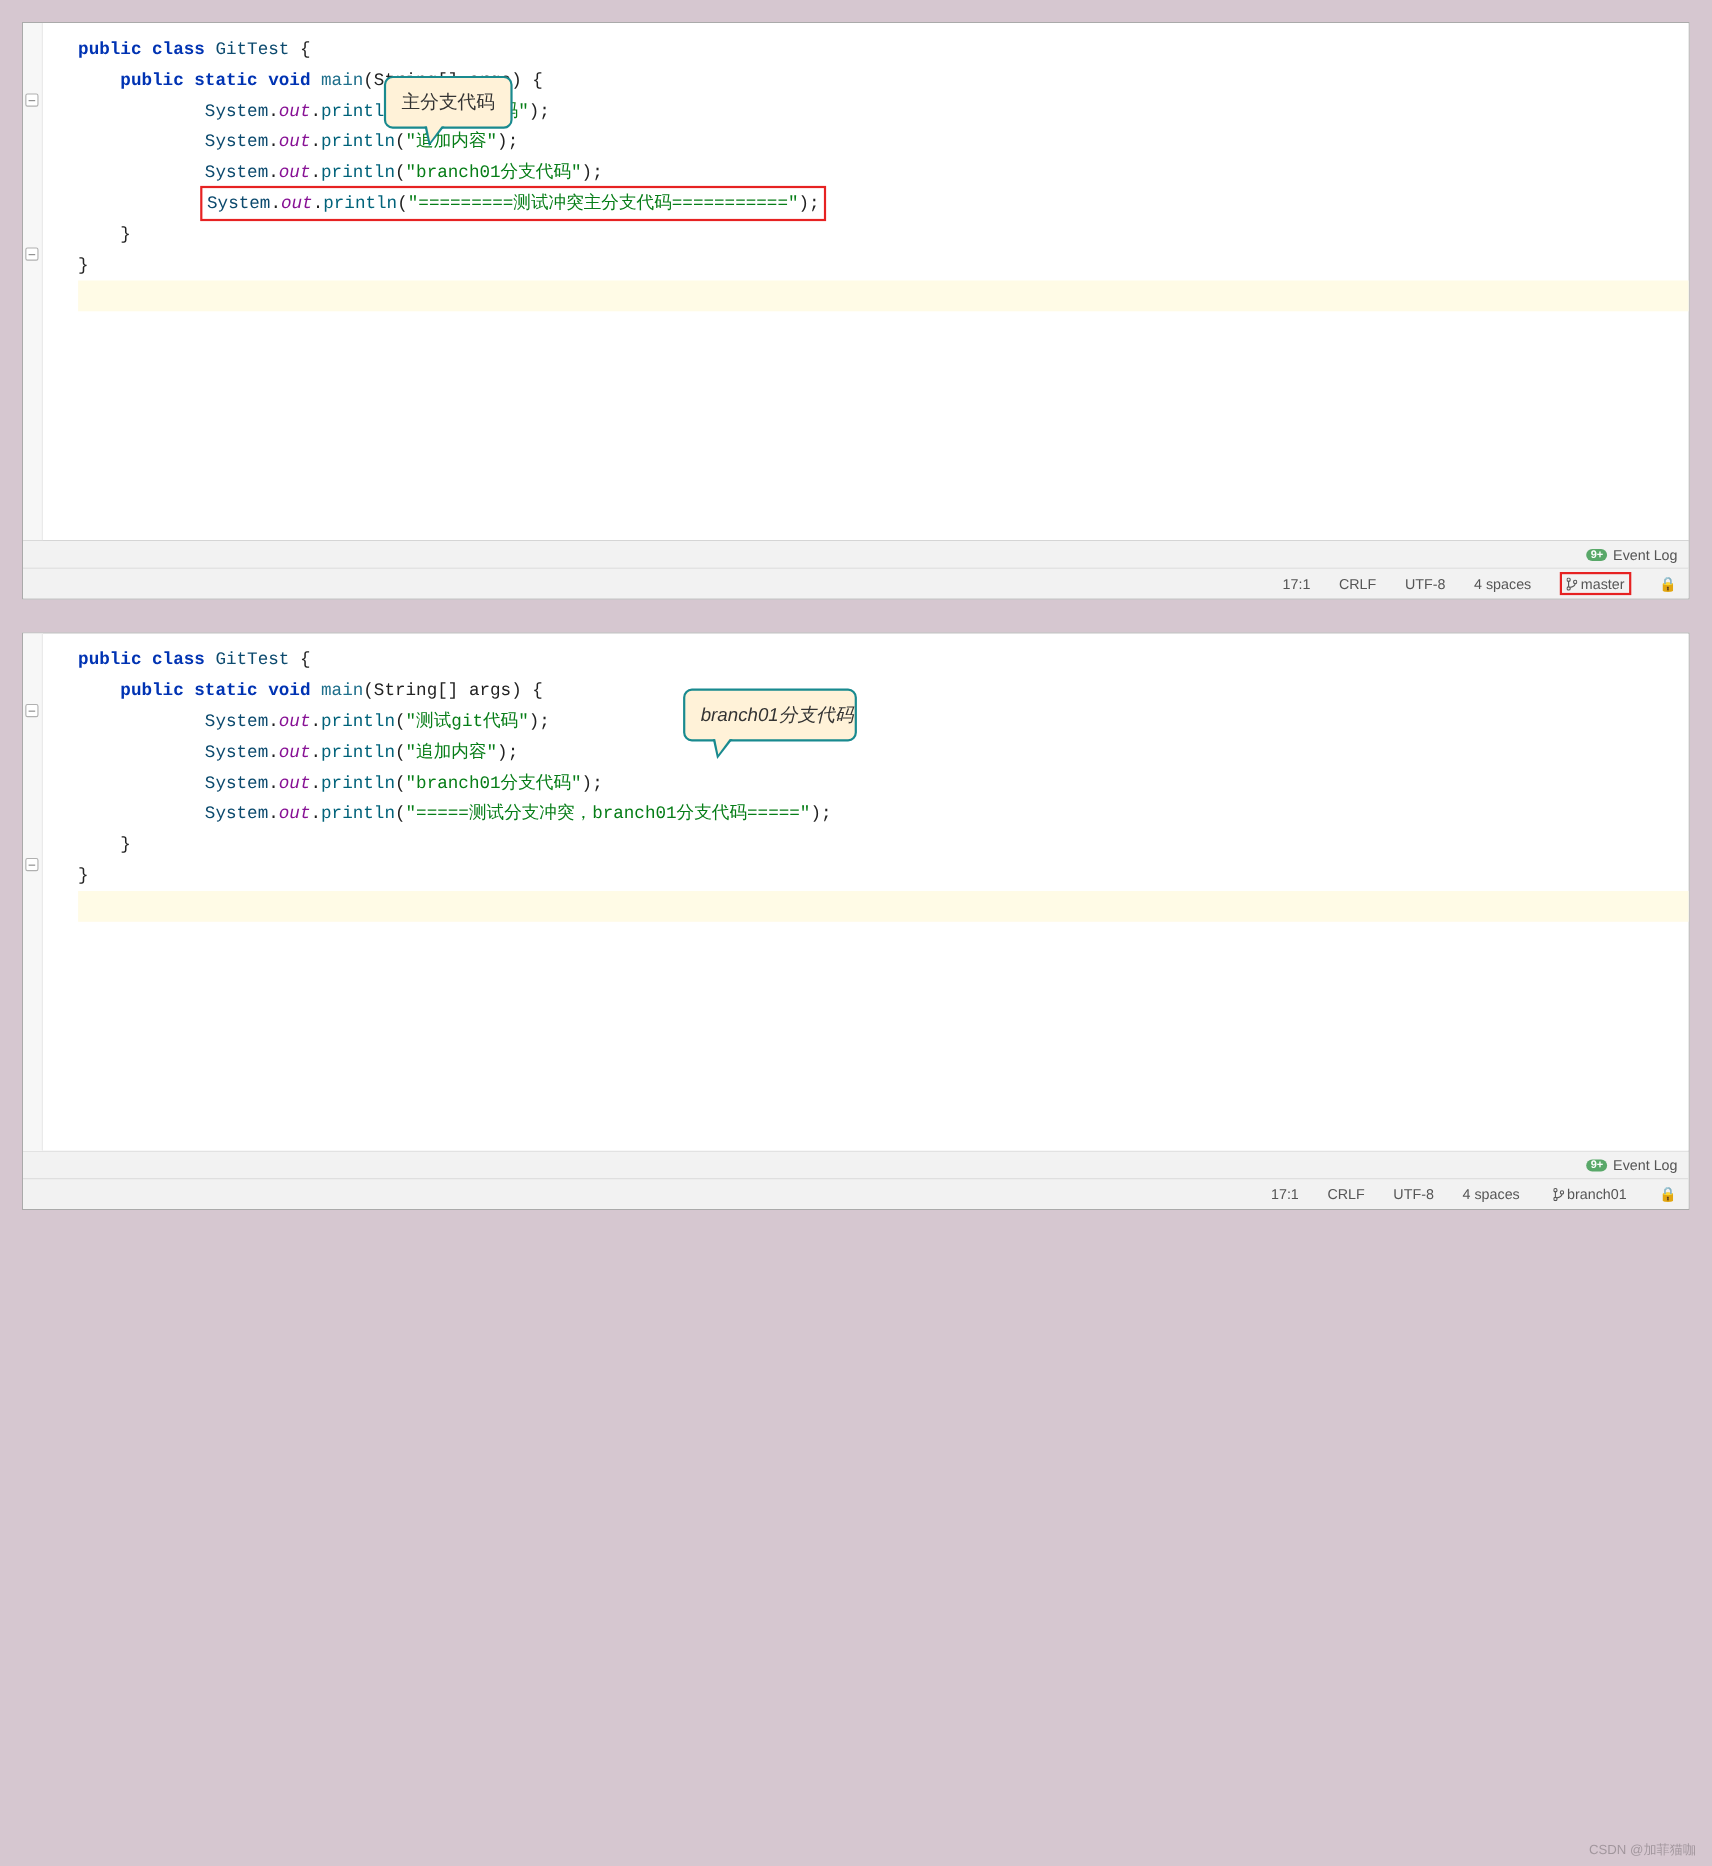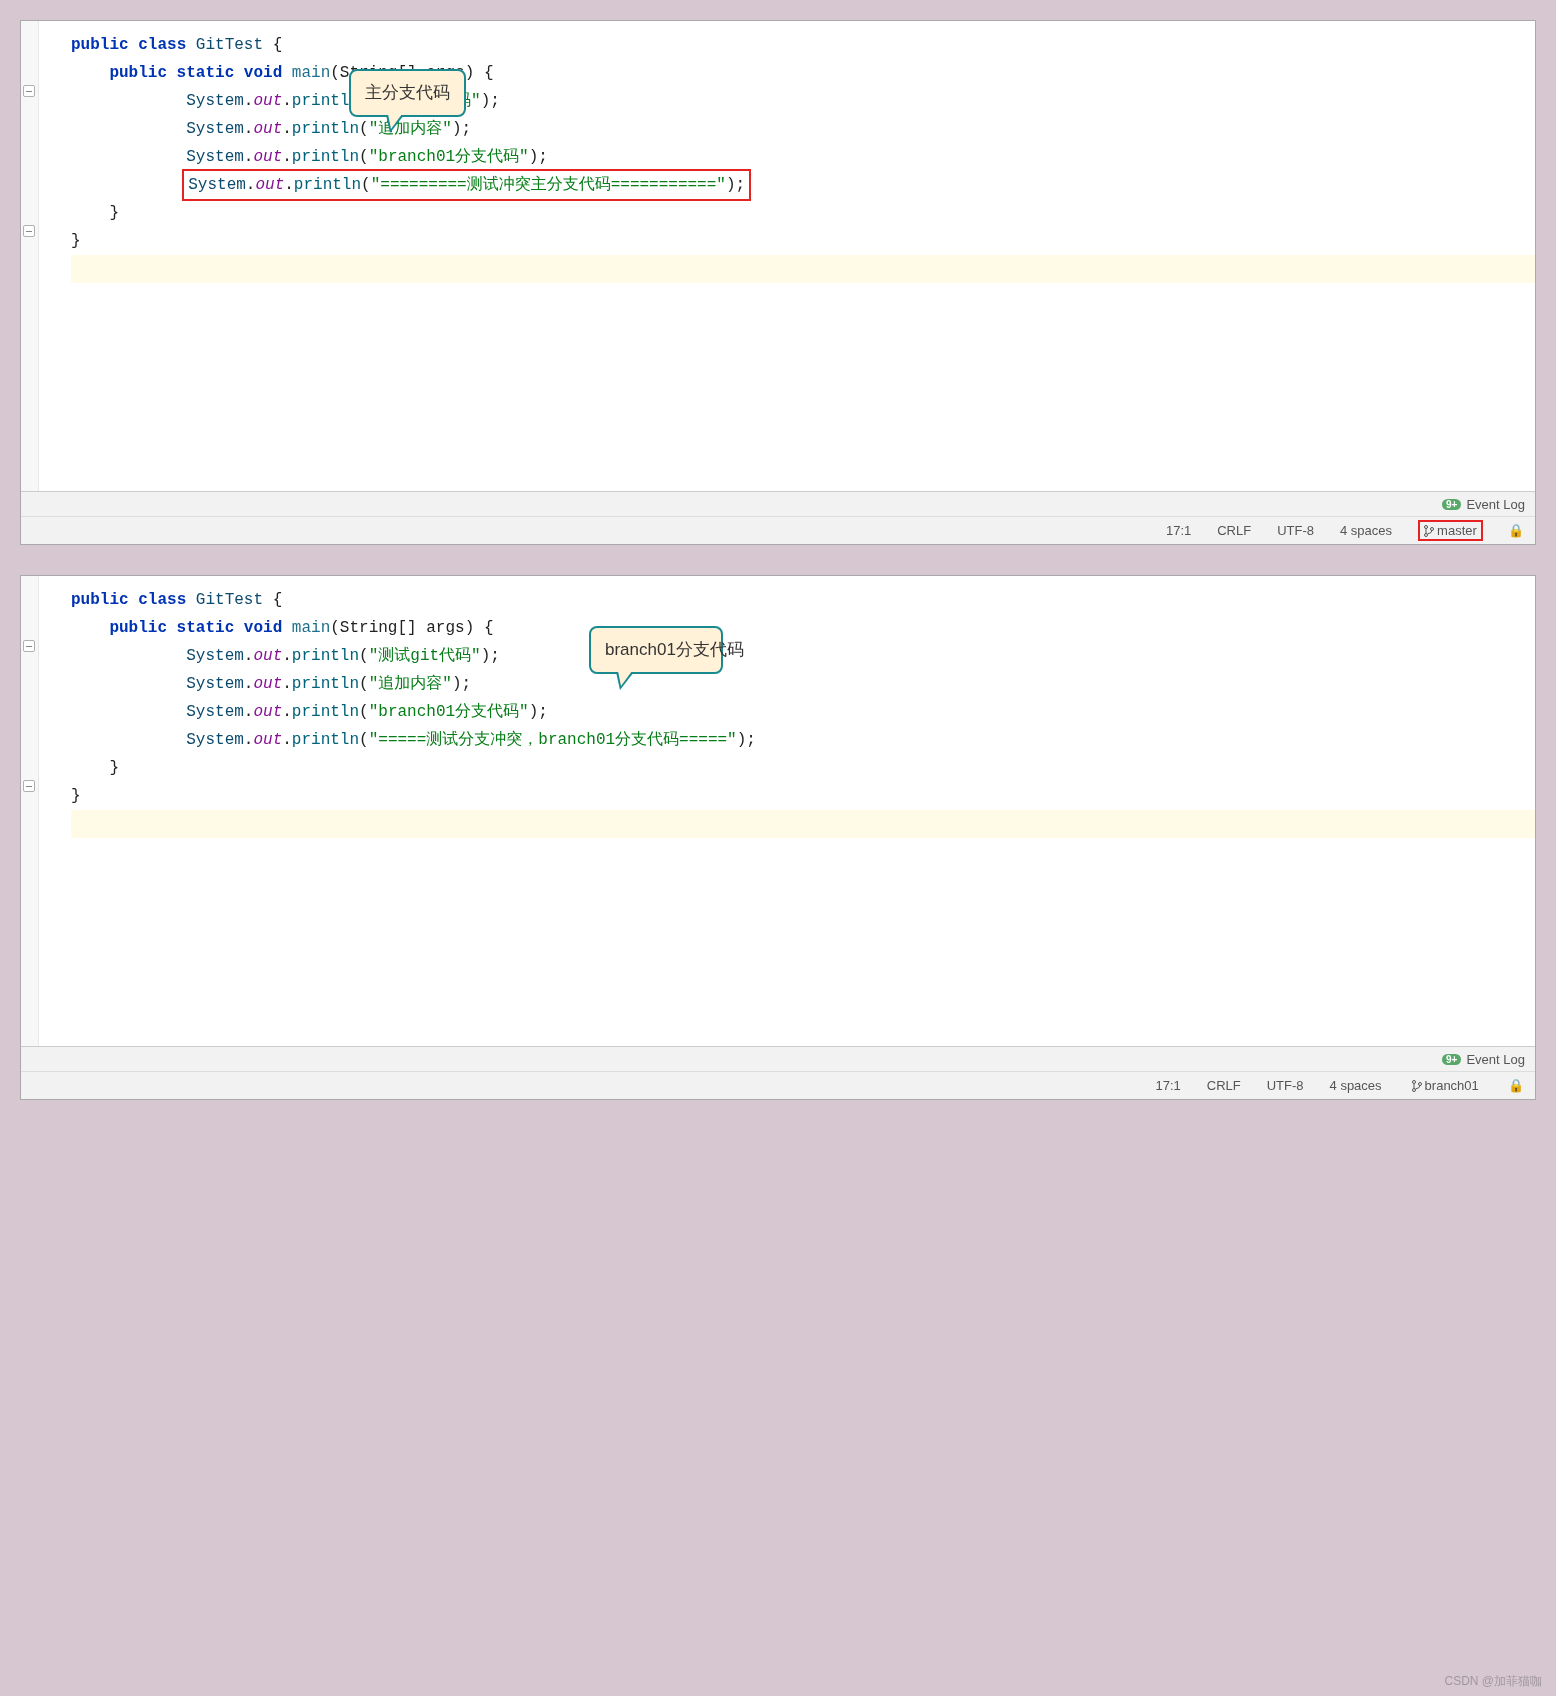--- a/index.html
+++ b/index.html
@@ -89,21 +89,21 @@
     border-top: 18px solid #198a8f;
   }
   .callout1 .callout-tail::after {
     content: "";
     position: absolute;
     top: -19px; left: -2px;
     border-left: 3px solid transparent;
     border-right: 11px solid transparent;
     border-top: 15px solid #fff2d8;
   }
-  .callout2 { top: 50px; left: 568px; width: 134px; }
+  .callout2 { top: 50px; left: 600px; width: 158px; font-style: italic; }
   .callout2 .callout-tail {
     bottom: -18px; left: 25px;
     border-left: 4px solid transparent;
     border-right: 14px solid transparent;
     border-top: 18px solid #198a8f;
   }
   .callout2 .callout-tail::after {
     content: "";
     position: absolute;
     top: -19px; left: -2px;

